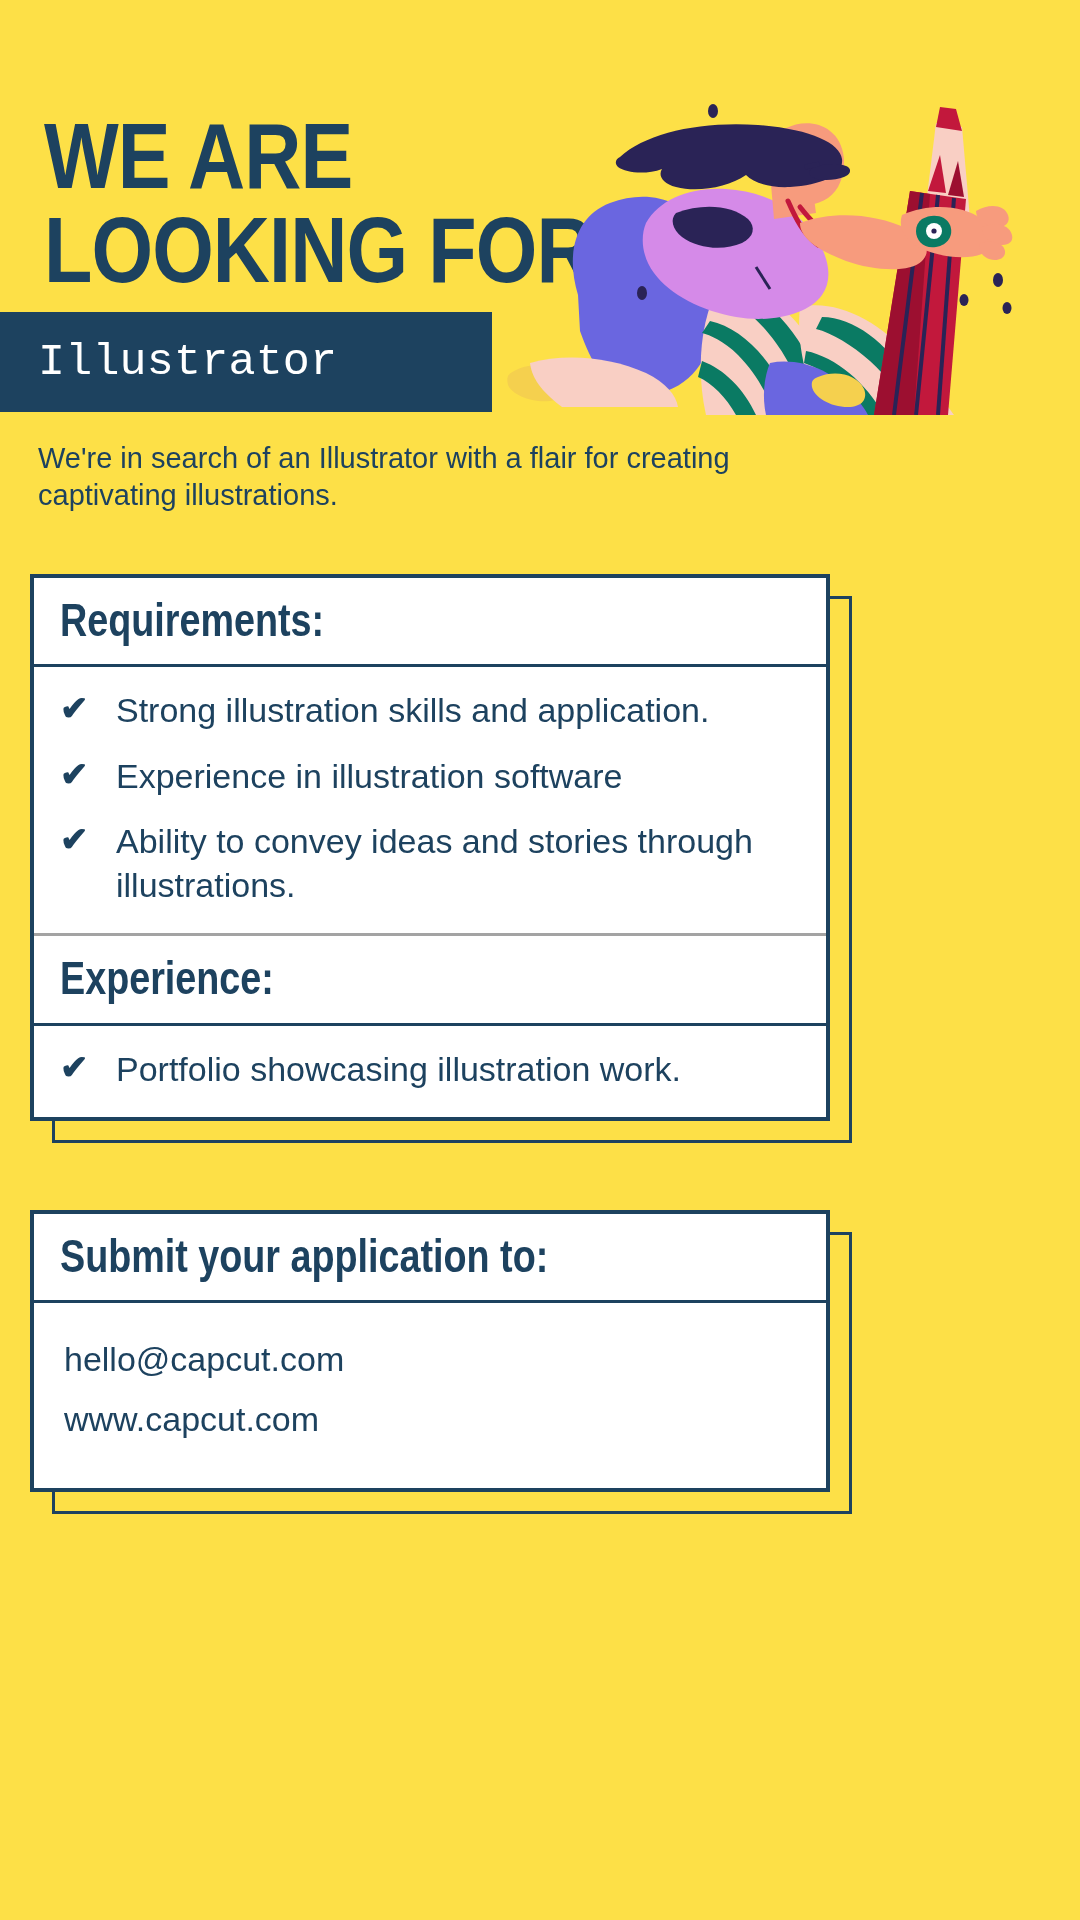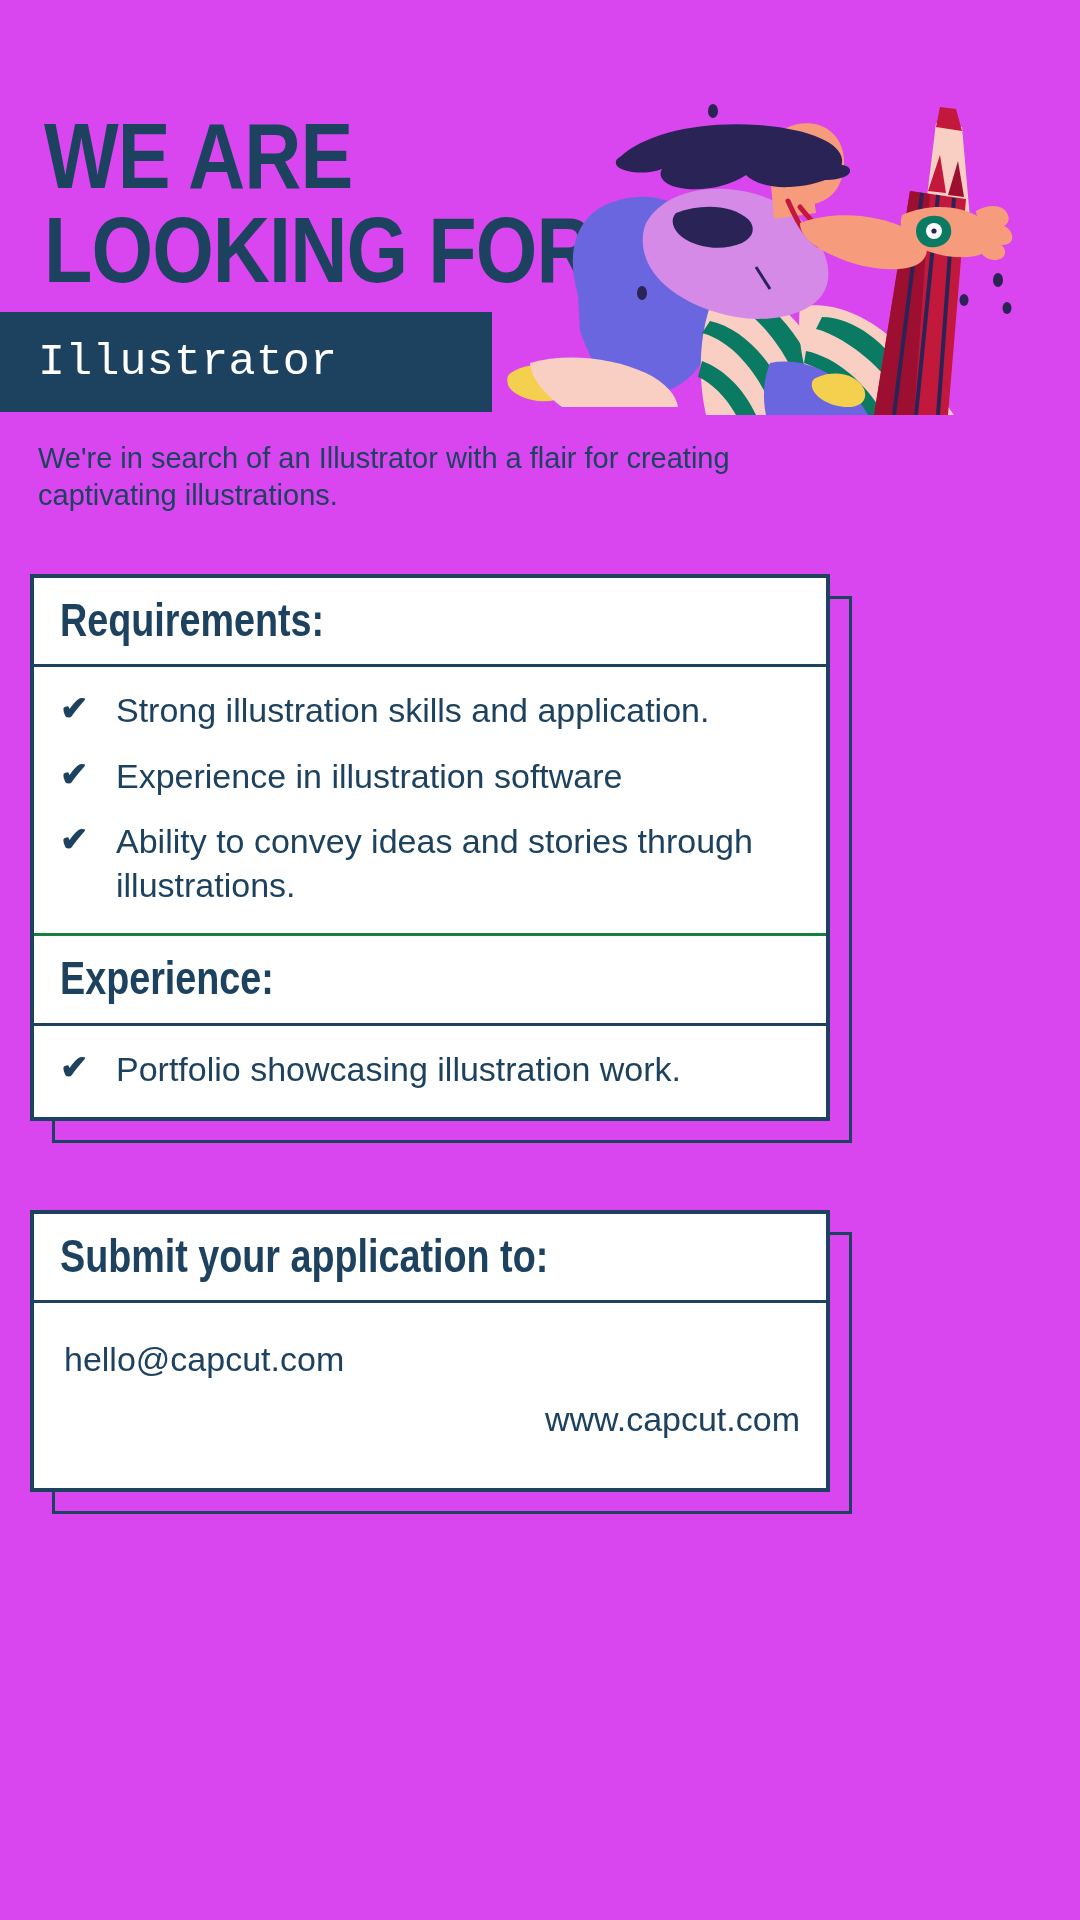--- a/index.html
+++ b/index.html
@@ -2,21 +2,21 @@
 <html><head>
 <meta charset="utf-8">
 <style>
   * { margin:0; padding:0; box-sizing:border-box; }
   html,body { background:#ffffff; }
   body {
     width:1080px; height:1920px; position:relative; overflow:hidden;
     font-family:"Liberation Sans", sans-serif;
     color:#1d425f;
   }
-  .page { position:absolute; inset:0; background:#d946ef; }
+  .page { position:absolute; inset:0; background:#fde047; }
 
   
   .headline {
     position:absolute; left:44px; top:112px; width:640px;
   }
   .headline-line {
     font-family:"Liberation Sans Narrow","Liberation Sans", sans-serif;
     font-weight:bold;
     font-size:92px;
     line-height:0.96;
@@ -76,21 +76,21 @@
     margin-bottom:22px;
   }
   .bullet-row:last-child { margin-bottom:0; }
   .check-icon {
     flex:0 0 auto; width:34px; font-size:34px; line-height:1.15;
     color:#1d425f; font-weight:bold;
   }
   .bullet-text { font-size:34px; line-height:1.28; color:#1d425f; }
 
   .contact-line { font-size:34px; line-height:1.3; color:#1d425f; margin-bottom:16px; }
-  .contact-line:last-child { margin-bottom:6px;text-align:right; }
+  .contact-line:last-child { margin-bottom:6px; }
 
   
   #requirements-wrap { left:30px; top:574px; width:800px; }
   #submit-wrap { left:30px; top:1210px; width:800px; }
 
   
   .illustration { position:absolute; left:470px; top:95px; width:610px; height:320px; }
   .illustration svg { display:block; width:100%; height:100%; }
 </style>
 </head>
@@ -125,21 +125,21 @@
         <div class="bullet-row">
           <span class="check-icon">✔</span>
           <span class="bullet-text">Experience in illustration software</span>
         </div>
         <div class="bullet-row">
           <span class="check-icon">✔</span>
           <span class="bullet-text">Ability to convey ideas and stories through illustrations.</span>
         </div>
       </div>
 
-      <div class="panel-head" style="border-top:3px solid #15803d;">
+      <div class="panel-head" style="border-top:3px solid #a3a3a3;">
         <div class="panel-head-title">Experience:</div>
       </div>
 
       <div class="panel-body">
         <div class="bullet-row">
           <span class="check-icon">✔</span>
           <span class="bullet-text">Portfolio showcasing illustration work.</span>
         </div>
       </div>
 

